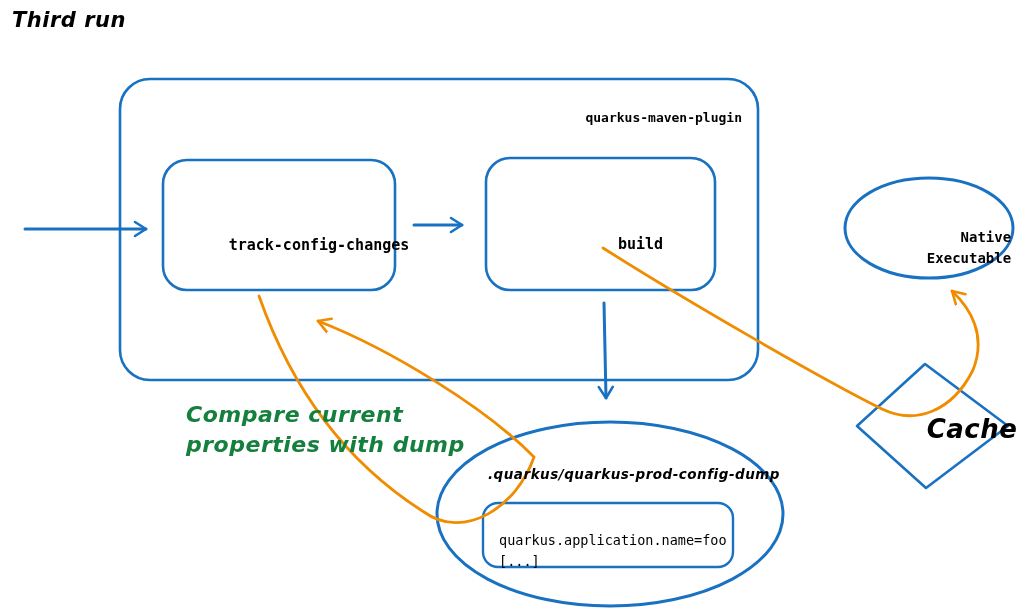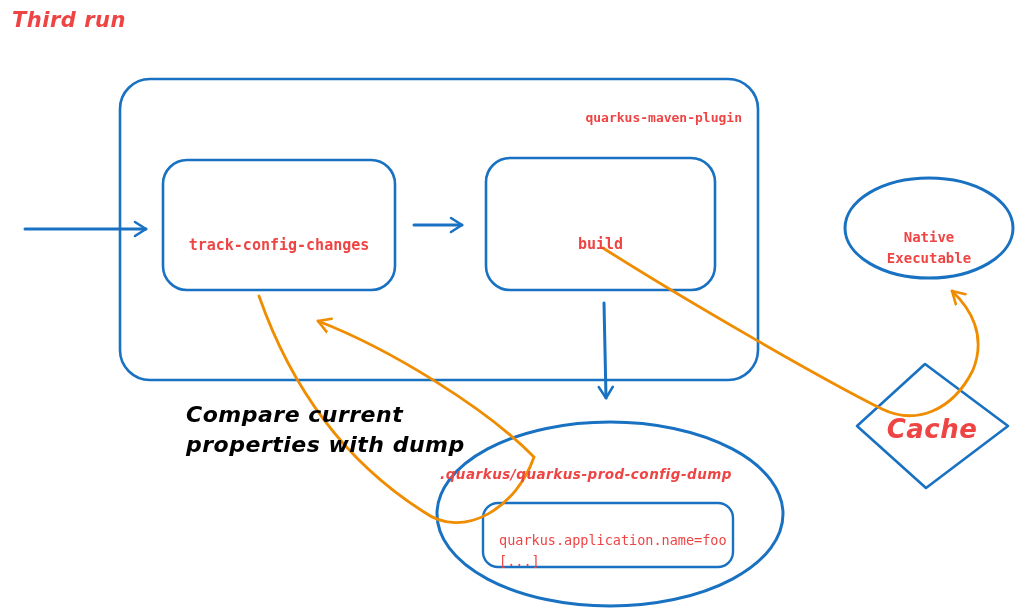--- a/index.html
+++ b/index.html
@@ -1,32 +1,32 @@
 <!DOCTYPE html>
 <html><head>
 <meta charset="utf-8">
 <style>
   html,body{margin:0;padding:0;background:#ffffff;}
   .canvas{position:relative;width:1024px;height:612px;background:#ffffff;overflow:hidden;
           font-family:"Liberation Sans",sans-serif;}
   svg.layer{position:absolute;left:0;top:0;}
-  .txt{position:absolute;color:#ef4444;}
+  .txt{position:absolute;color:#000000;}
   .mono{font-family:"DejaVu Sans Mono","Liberation Mono",monospace;font-weight:700;margin-top:20px;}
   .hand{font-family:"DejaVu Sans","Liberation Sans",sans-serif;font-style:italic;font-weight:600;letter-spacing:0.5px;}
-  .center{display:flex;align-items:center;justify-content:center;text-align:center;}
+  .center{display:flex;align-items:center;justify-content:center;text-align:right;padding-left:40px;}
   .pre{white-space:pre-line;}
-  .orange{color:#000000;}
+  .orange{color:#15803d;}
 
   .title{left:12px;top:8px;font-size:21px;}
   .plugin-label{left:540px;top:90px;width:202px;text-align:right;font-size:13px;}
   .track-label{left:163px;top:160px;width:232px;height:130px;font-size:15px;}
   .build-label{left:486px;top:158px;width:229px;height:132px;font-size:15px;}
   .native-label{left:845px;top:178px;width:168px;height:100px;font-size:14px;line-height:21px;}
   .cache-label{left:857px;top:410px;width:150px;height:38px;font-size:26px;}
-  .dump-label{left:440px;top:466px;width:340px;text-align:left;font-size:13.5px;}
+  .dump-label{left:440px;top:466px;width:340px;text-align:right;font-size:13.5px;}
   .code-lines{left:499px;top:510px;font-size:13.5px;line-height:21px;font-weight:400;}
   .compare-label{left:186px;top:400px;font-size:22px;line-height:30px;}
 </style>
 </head>
 <body>
 
 <div class="canvas">
 
   <svg class="layer" width="1024" height="612" viewBox="0 0 1024 612">
     <defs>

